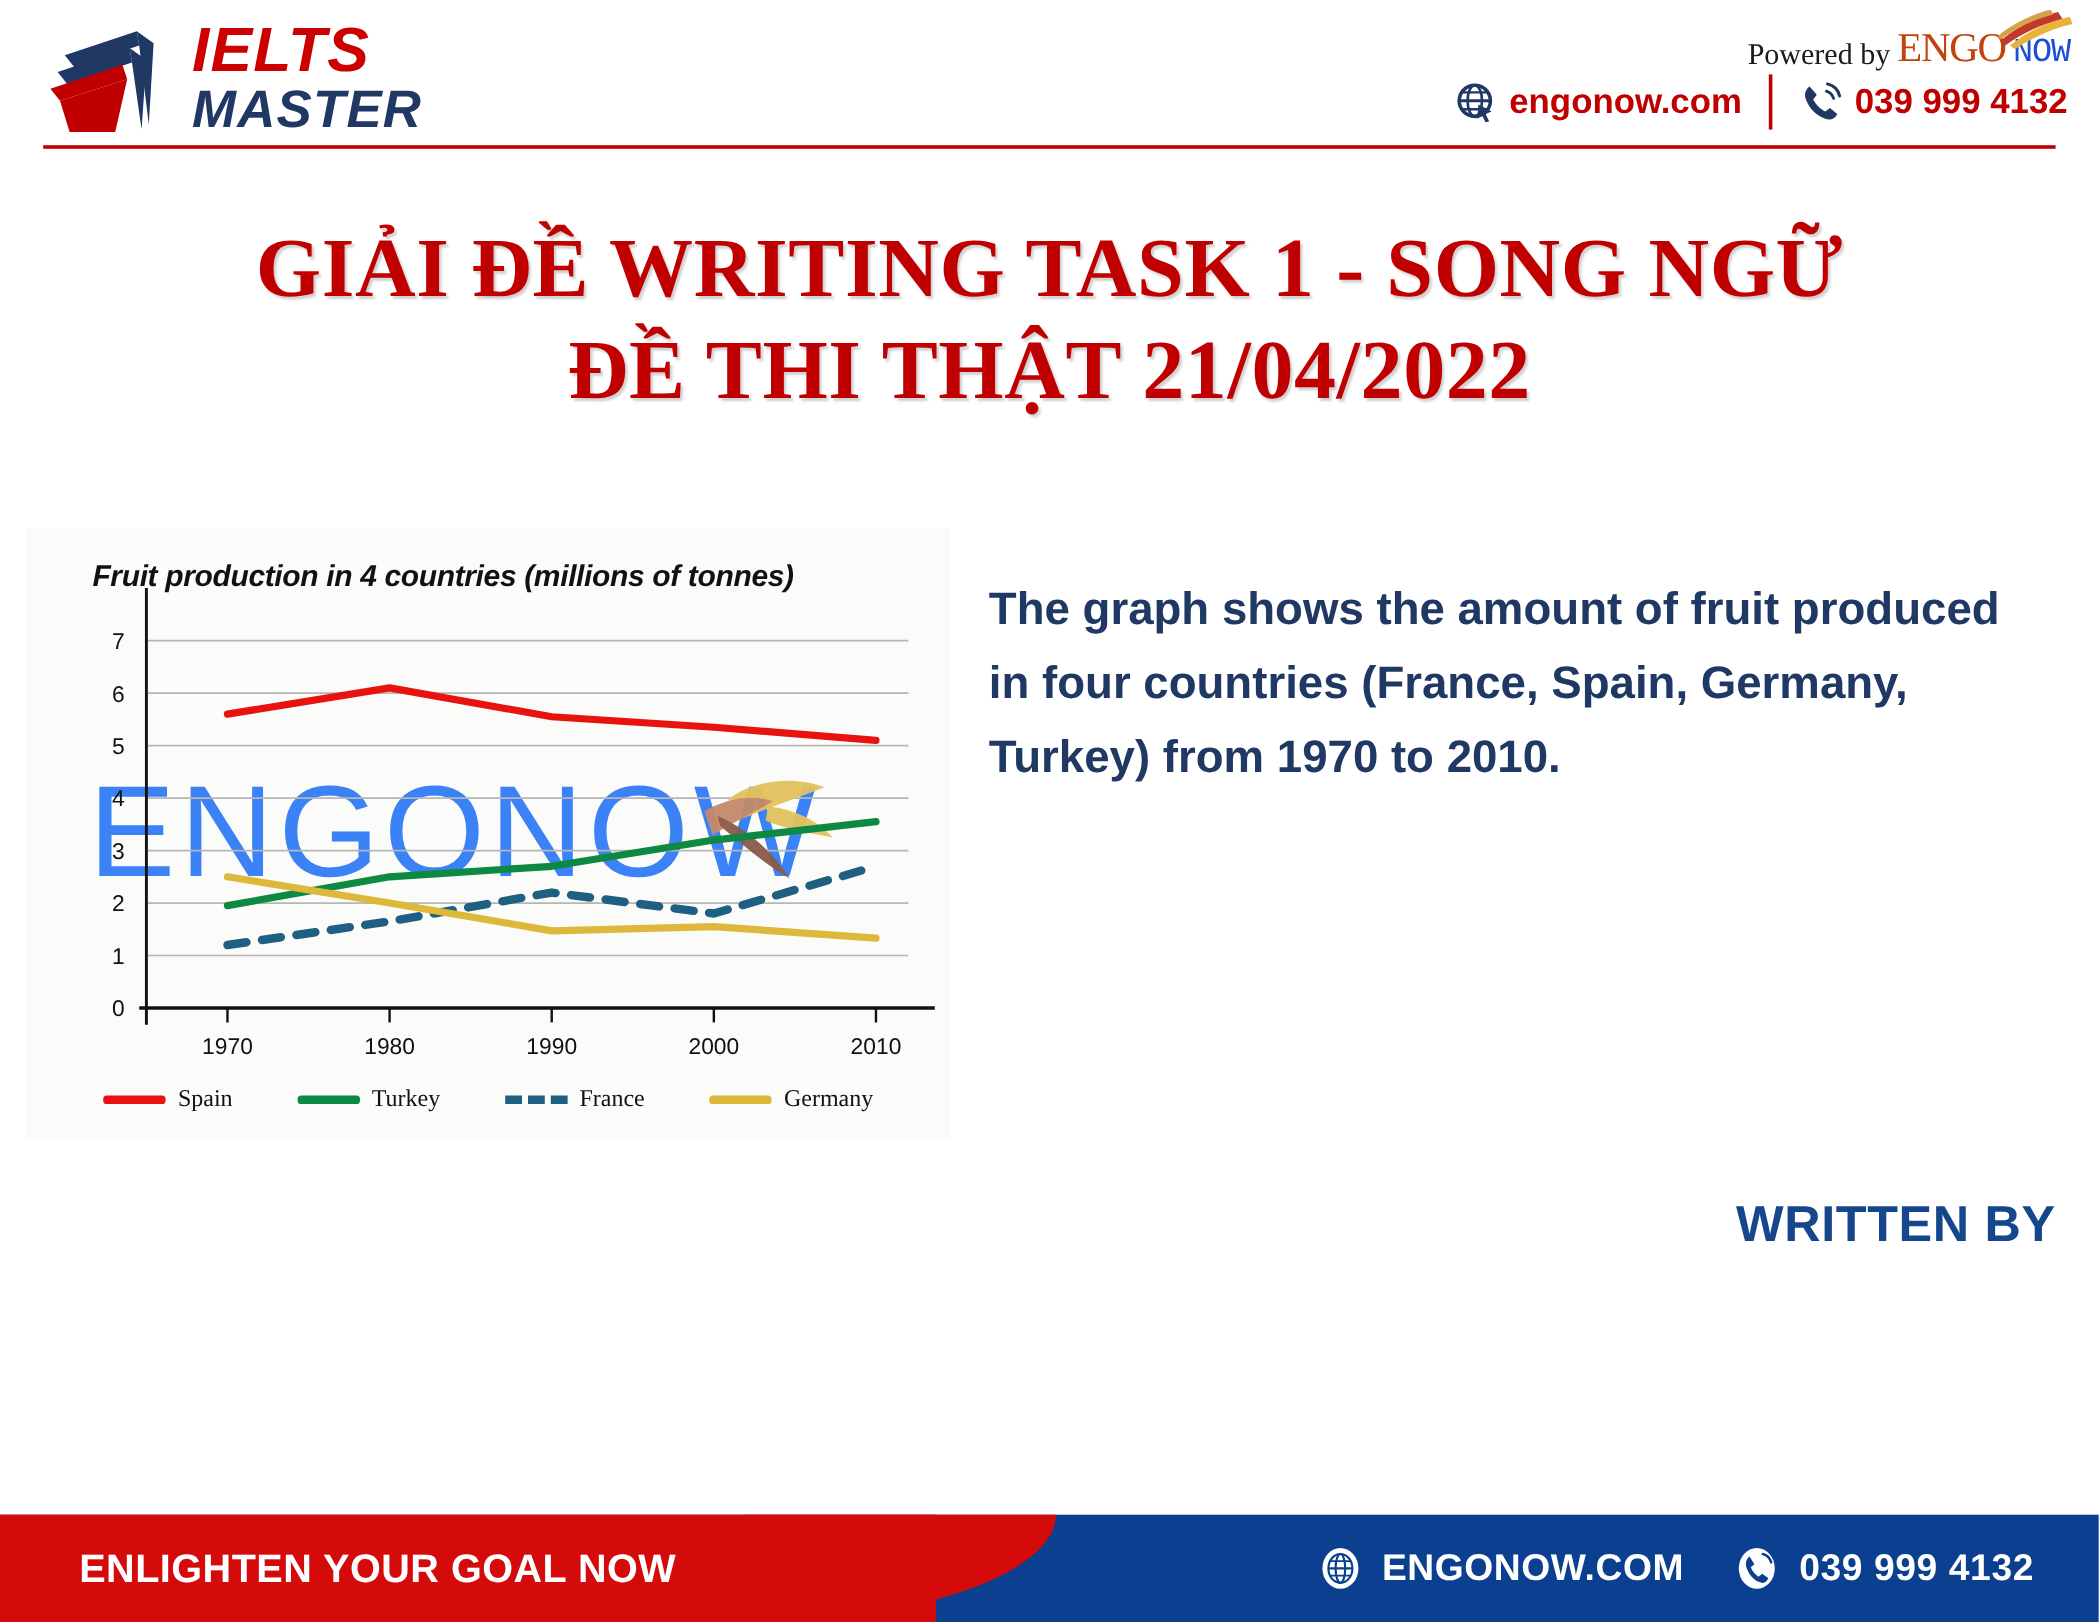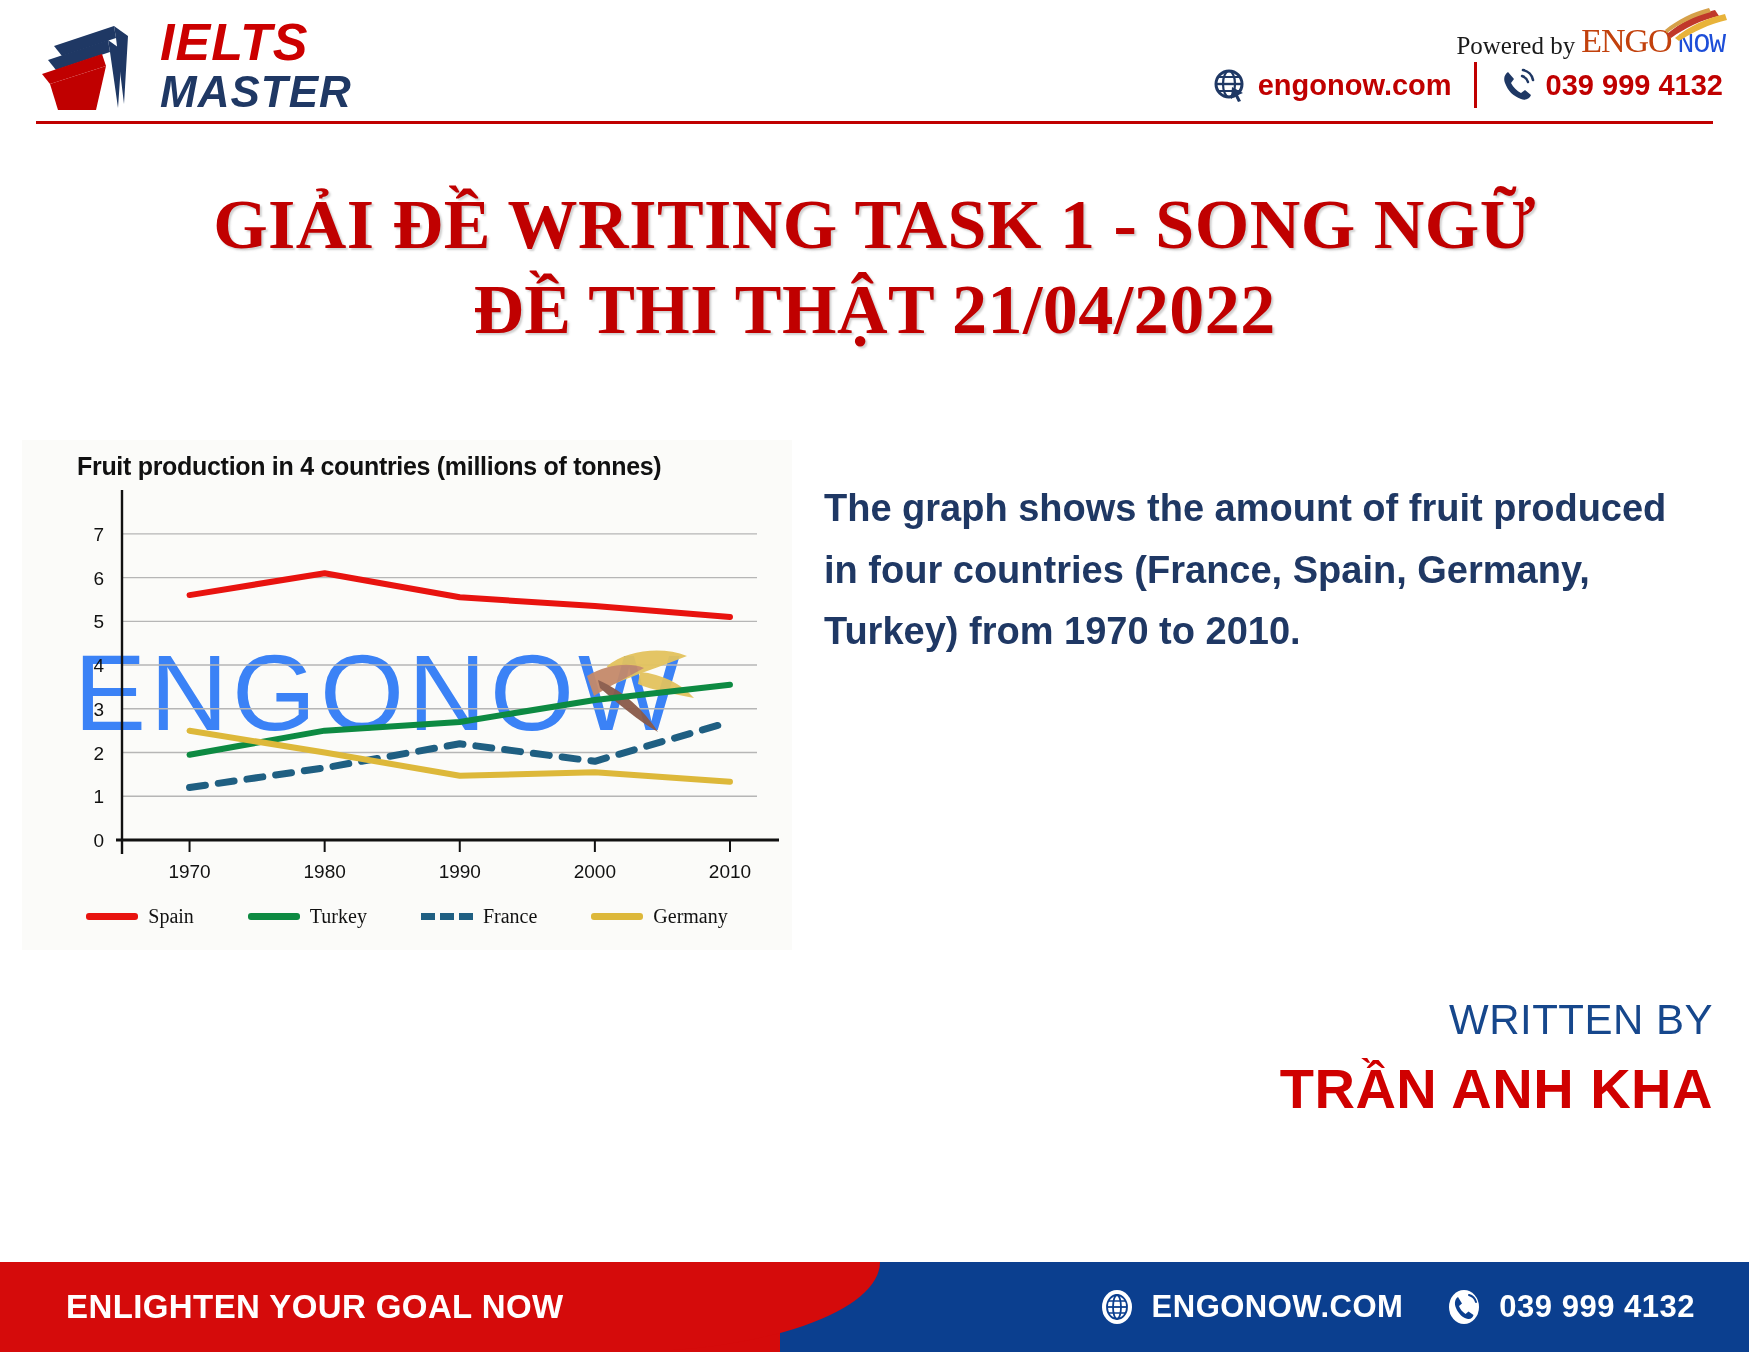--- a/index.html
+++ b/index.html
@@ -83,25 +83,26 @@
 
   
   .chart-card {
     position: absolute;
     left: 22px; top: 440px;
     width: 770px; height: 510px;
     background: #fbfbf9;
     overflow: hidden;
   }
   .chart-title {
-    position: absolute; left: 55px; top: 12px;
+    position: absolute; left: 55px; top: 26px;
     font-size: 25px; font-weight: bold; color: #111;
     font-family: "Liberation Sans", sans-serif;
     letter-spacing: -0.3px;
     white-space: nowrap;
+    font-style: italic;
   }
   .watermark {
     position: absolute; left: 52px; top: 190px;
     font-size: 108px; font-weight: normal; color: #3b82f6;
     letter-spacing: 4px; user-select: none;
   }
   .plot-svg { position: absolute; left: 0; top: 0; width: 770px; height: 510px; }
 
   .chart-legend {
     position: absolute; left: 0; bottom: 22px; width: 770px;
@@ -128,21 +129,21 @@
     color: #1f3864;
     line-height: 1.62;
     font-family: "Liberation Sans", sans-serif;
   }
 
   
   .written {
     position: absolute; right: 36px; top: 996px; width: 700px; text-align: right;
   }
   .written-by {
-    font-size: 42px; font-weight: normal; color: #16478c;
+    font-size: 42px; font-weight: bold; color: #16478c;
     letter-spacing: 0.5px;
   }
   .written-name {
     font-size: 56px; font-weight: bold; color: #d00000;
     letter-spacing: 0.5px; margin-top: 12px;
   }
 
   
   .footer {
     position: absolute; left: 0; bottom: 0; width: 1749px; height: 90px;
@@ -299,21 +300,20 @@
       </div>
     </div>
 </div>
 
 <div class="prompt">
   <p>The graph shows the amount of fruit produced in four countries (France, Spain, Germany, Turkey) from 1970 to 2010.</p>
 </div>
 
 <div class="written">
   <div class="written-by">WRITTEN BY</div>
-  <div class="written-name">TRẦN ANH KHA</div>
 </div>
 
 <div class="footer">
   <div class="footer-blue"></div>
   <div class="footer-red"></div>
   <div class="footer-red-curve"></div>
   <div class="footer-slogan">ENLIGHTEN YOUR GOAL NOW</div>
   <div class="footer-right">
     <div class="footer-item">
       <svg width="38" height="38" viewBox="0 0 38 38">

